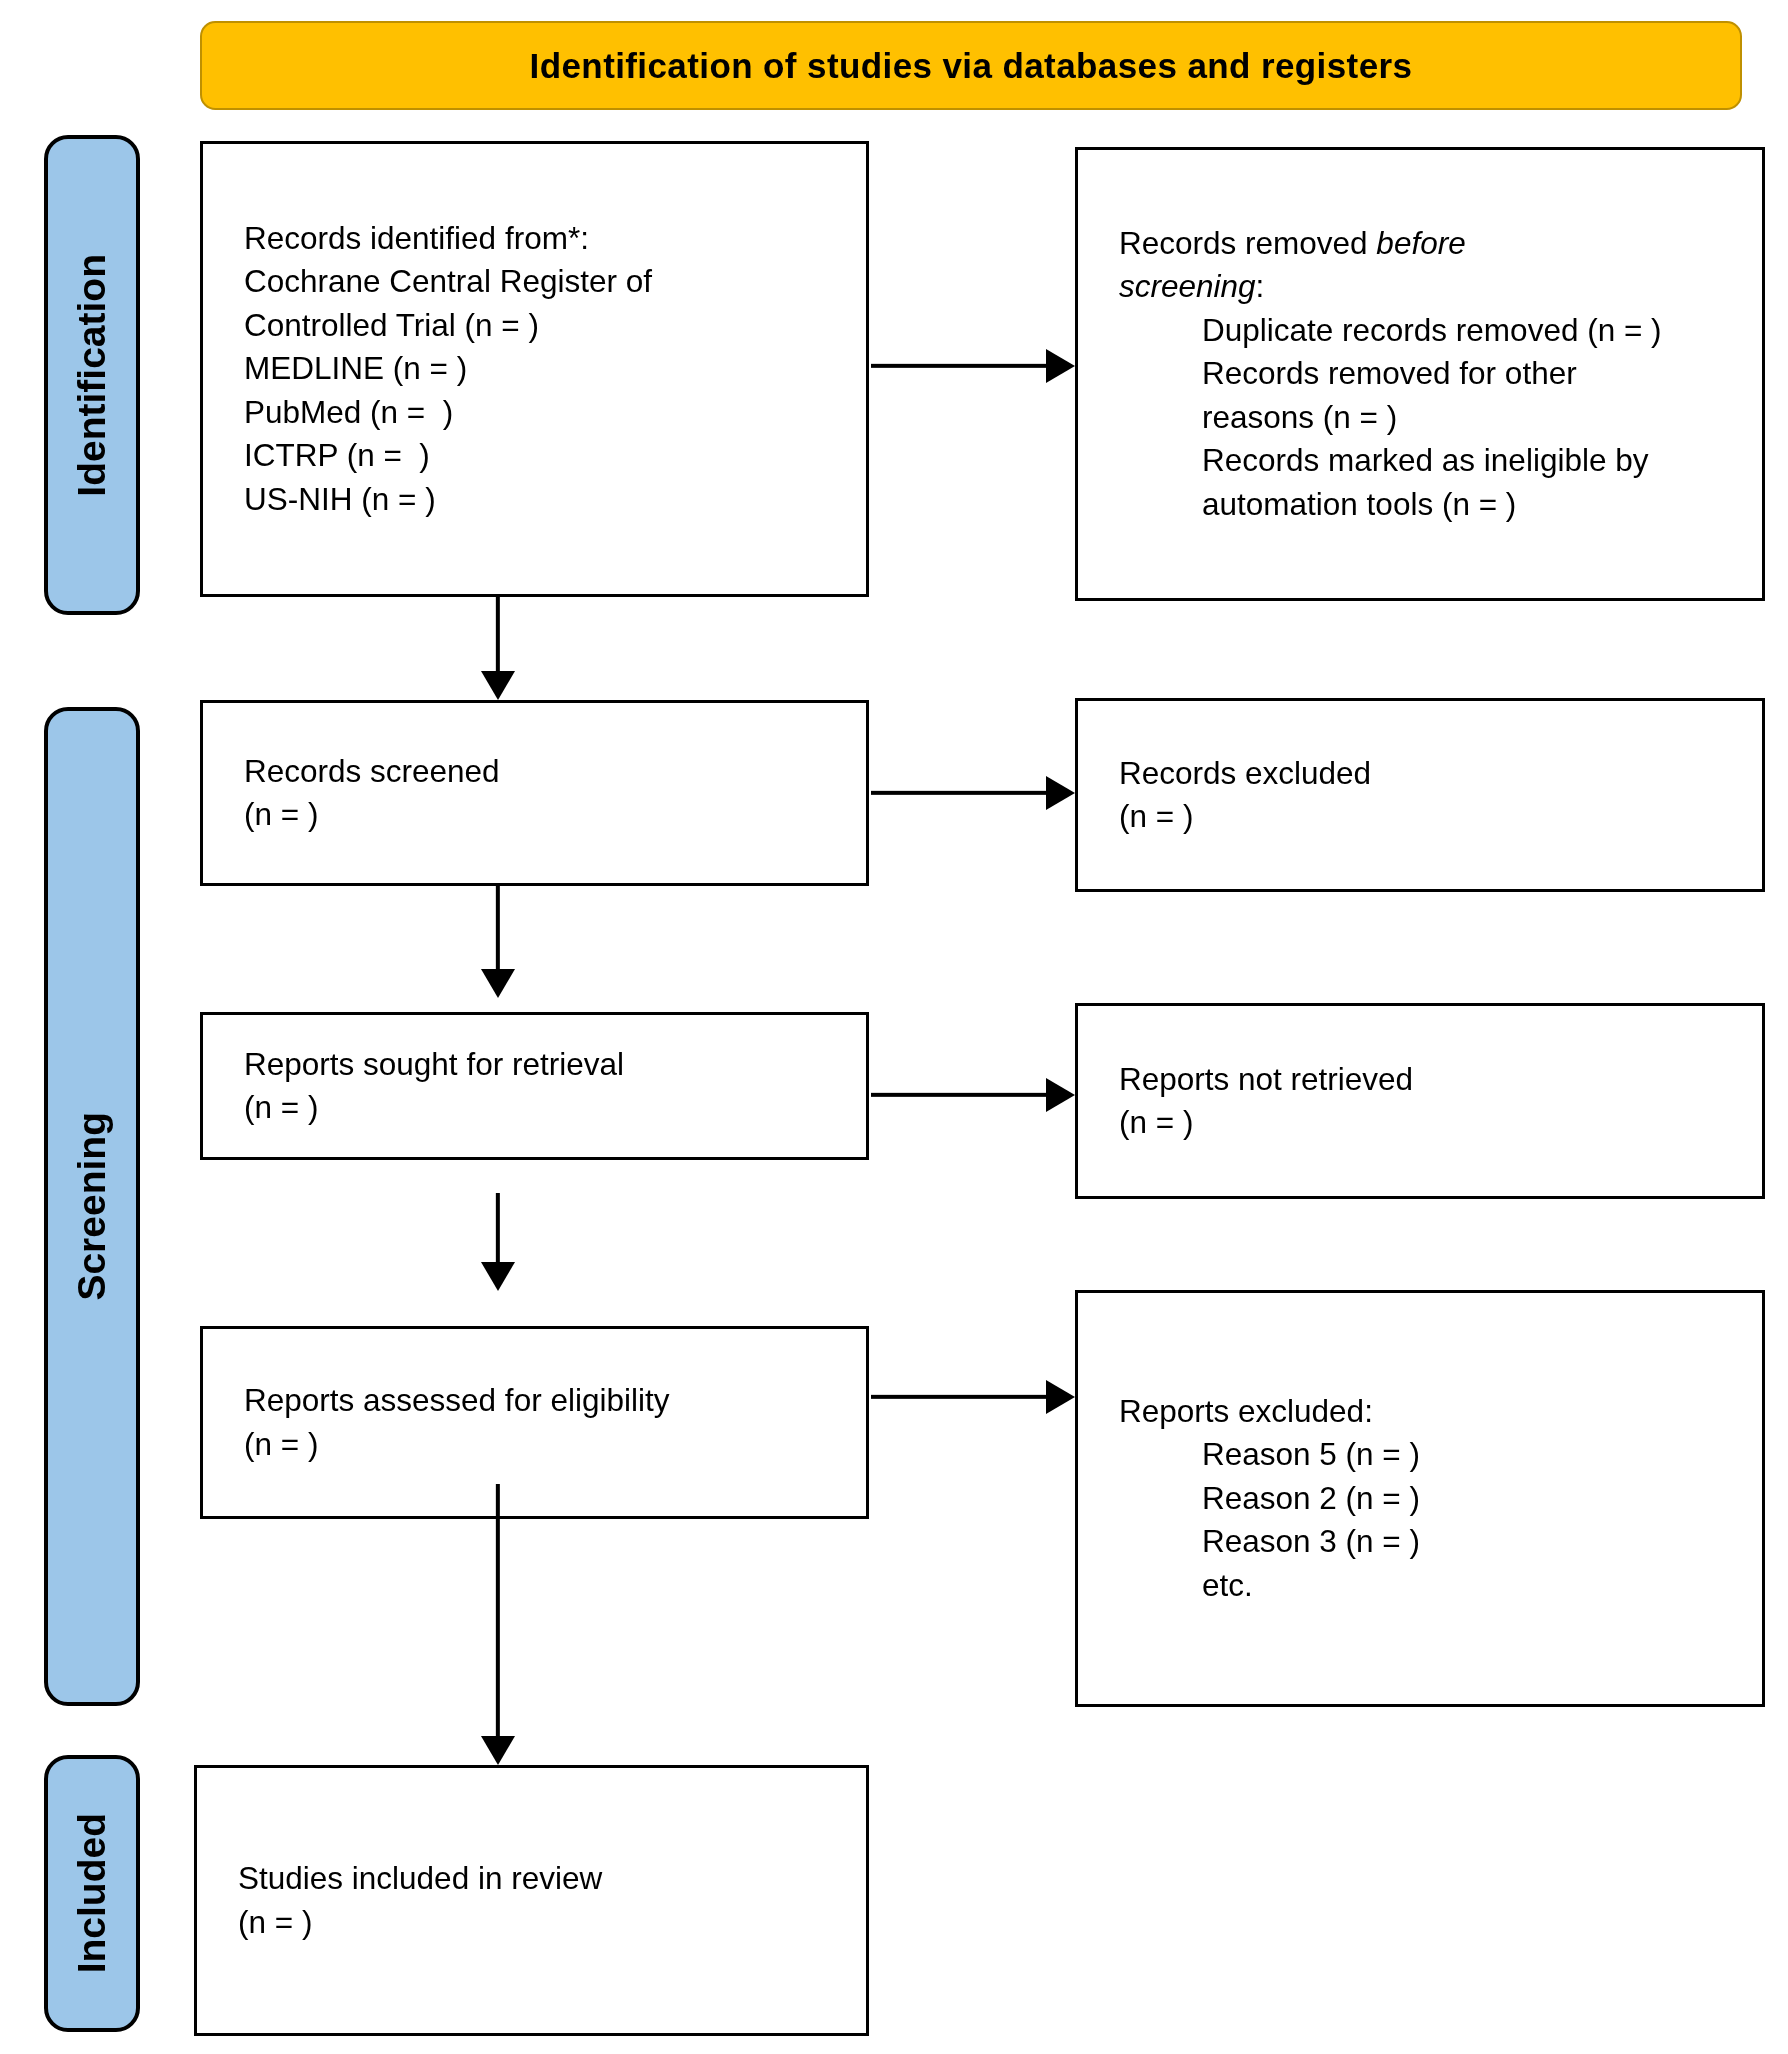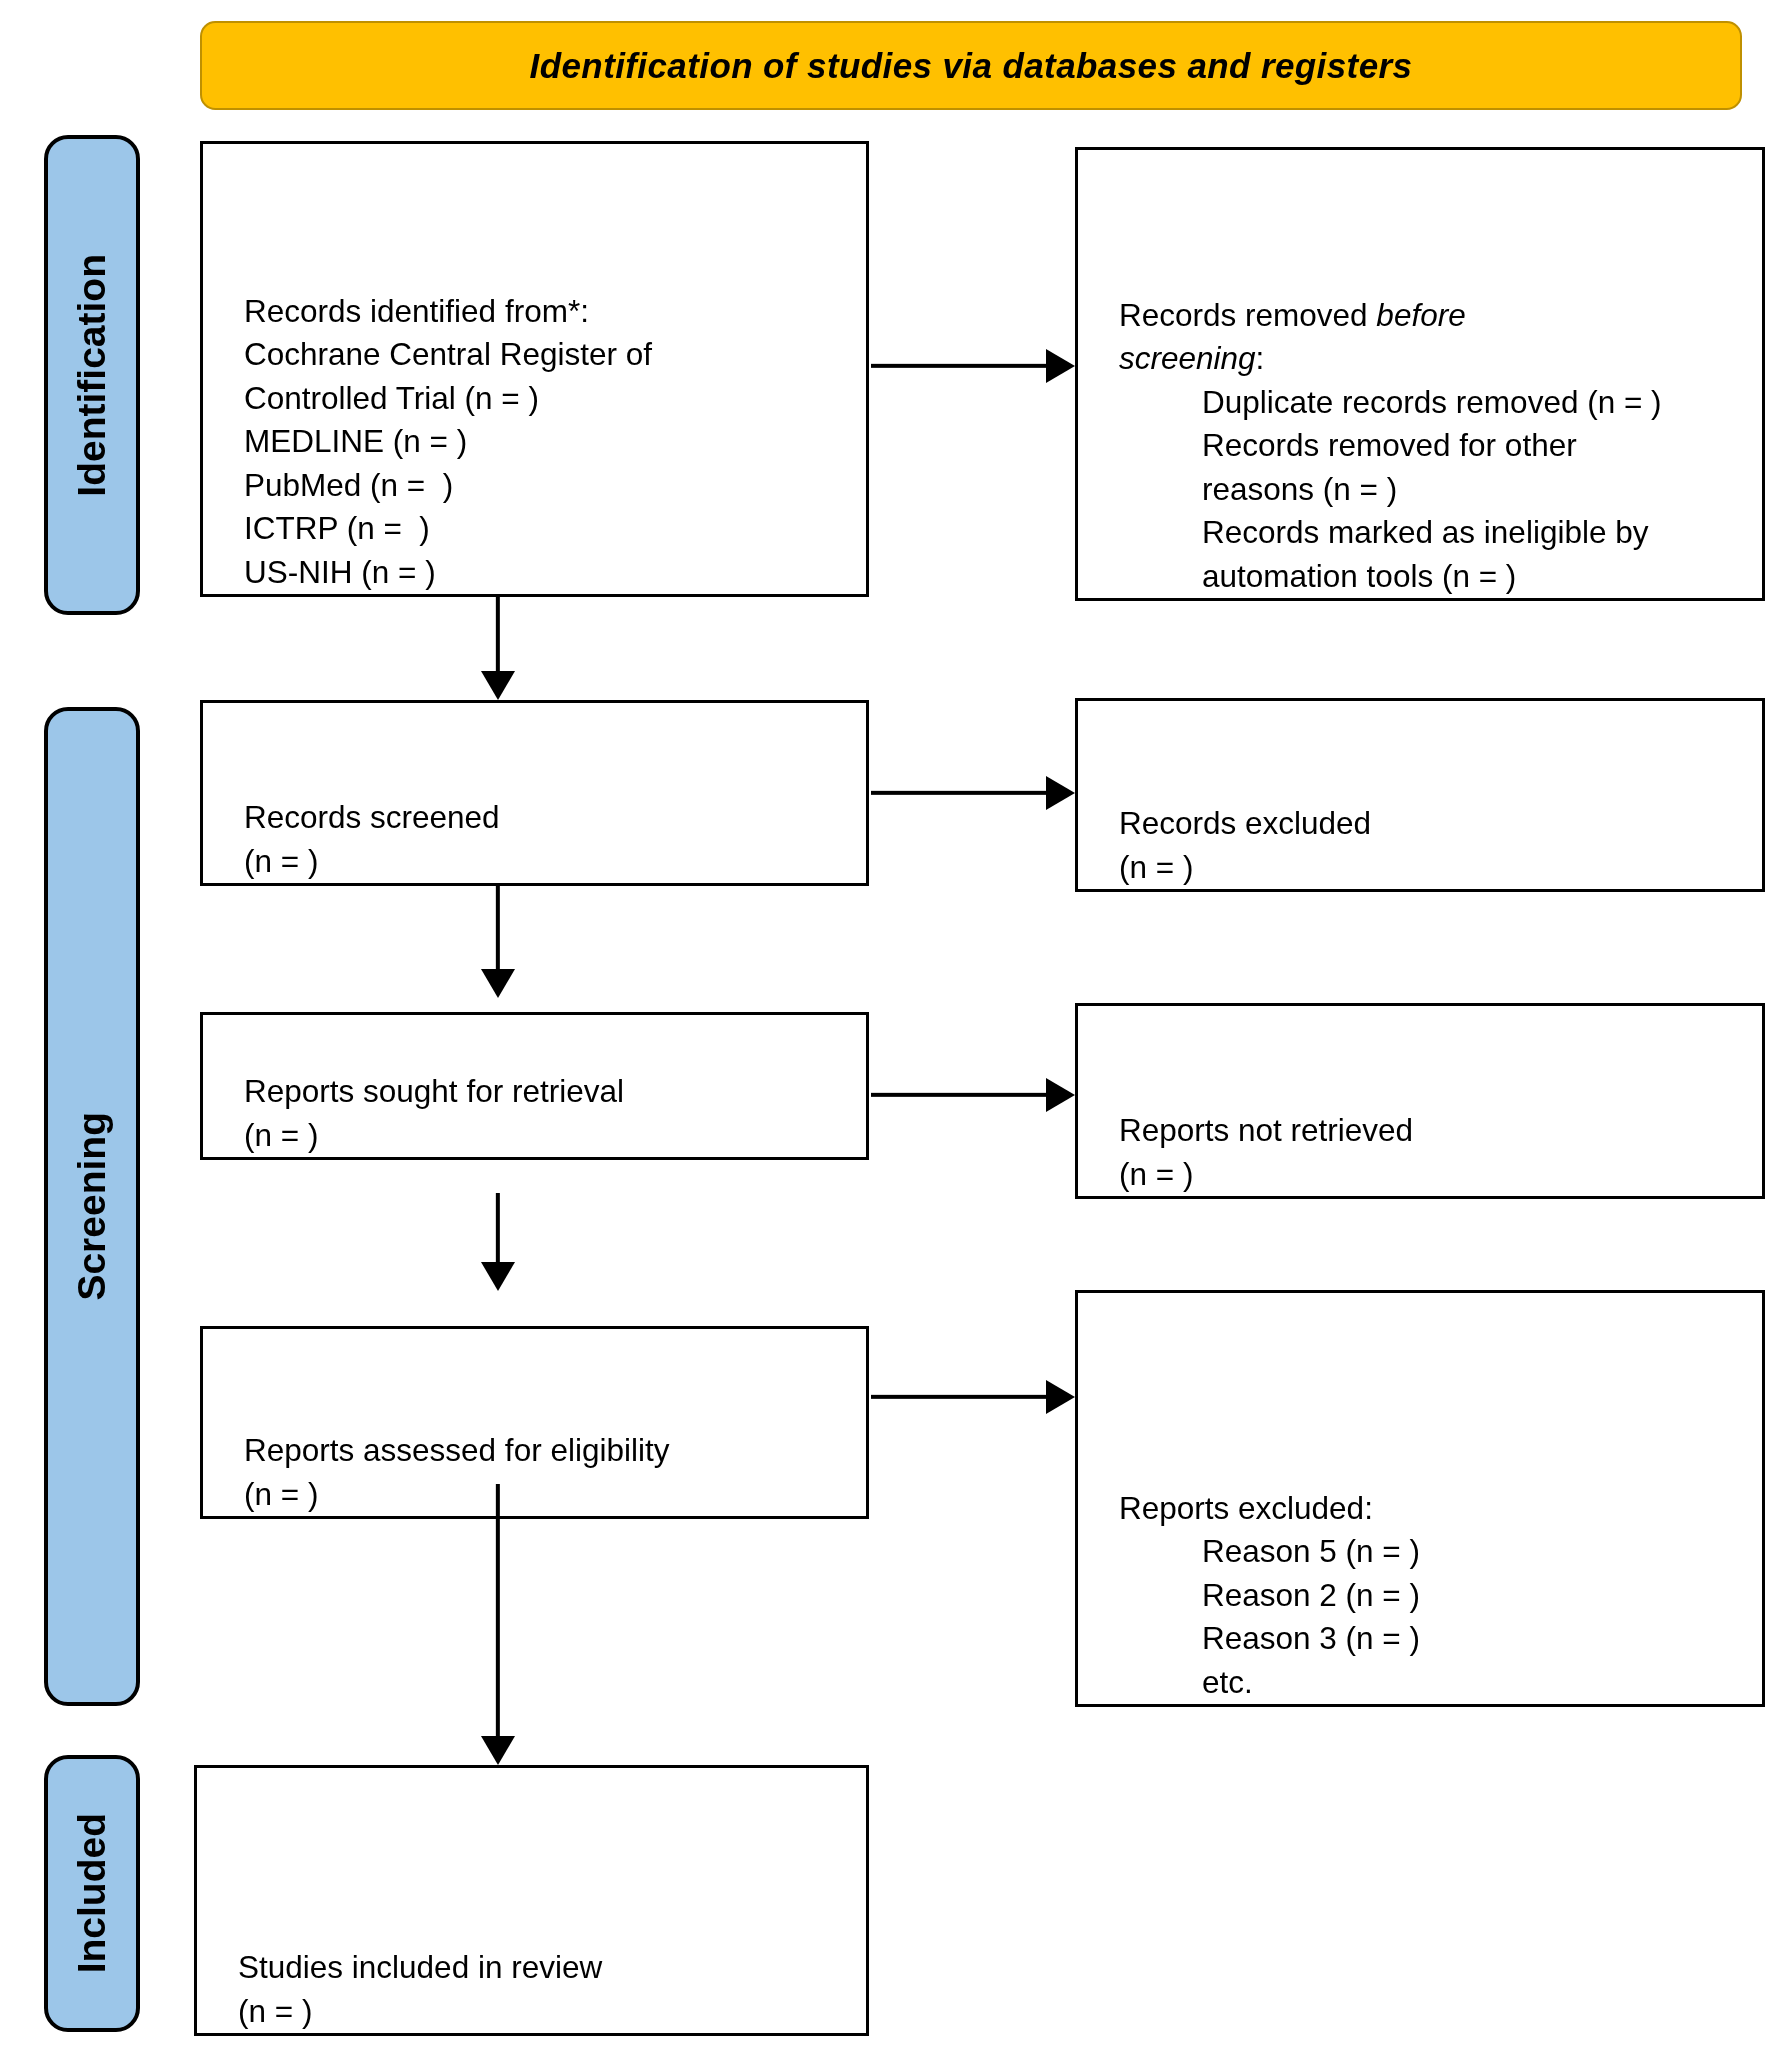--- a/index.html
+++ b/index.html
@@ -8,40 +8,40 @@
     font-family:"Liberation Sans","DejaVu Sans",sans-serif;color:#000;
     overflow:hidden;
   }
   
   .banner{
     position:absolute;left:200px;top:21px;width:1542px;height:89px;
     background:#FFC000;border:2.6px solid #BF9000;border-radius:15.3px;
     display:flex;align-items:center;justify-content:center;
     box-sizing:border-box;
   }
-  .banner span{font-size:35px;font-weight:bold;letter-spacing:0.4px;font-style:italic;}
+  .banner span{font-size:35px;font-weight:bold;letter-spacing:0.4px;}
   
   .stage{
     position:absolute;left:44px;width:96px;
     background:#9CC6E9;border:4.3px solid #000;border-radius:24px;
     display:flex;align-items:center;justify-content:center;
     box-sizing:border-box;
   }
   .stage span{
     writing-mode:vertical-rl;transform:rotate(180deg);
     font-size:39px;font-weight:bold;white-space:nowrap;
   }
   .stage.identification{top:135px;height:480px;}
   .stage.screening{top:707px;height:999px;}
   .stage.included{top:1755px;height:277px;}
   
   .box{
     position:absolute;background:#fff;border:3.4px solid #000;
     box-sizing:border-box;display:flex;flex-direction:column;
-    justify-content:flex-end;padding-left:41px;padding-right:31px;
+    justify-content:center;padding-left:41px;padding-right:31px;
     font-size:31.5px;line-height:1.38;
   }
   .box .line{white-space:pre-wrap;}
   .box .indent{margin-left:83px;max-width:460px;white-space:pre-wrap;}
   .it{font-style:italic;}
   .b1{left:200px;top:141px;width:669px;height:456px;}
   .b2{left:200px;top:700px;width:669px;height:186px;}
   .b3{left:200px;top:1012px;width:669px;height:148px;}
   .b4{left:200px;top:1290px;width:669px;height:193px;margin-top:36px;}
   .b5{left:194px;top:1765px;width:675px;height:271px;}

